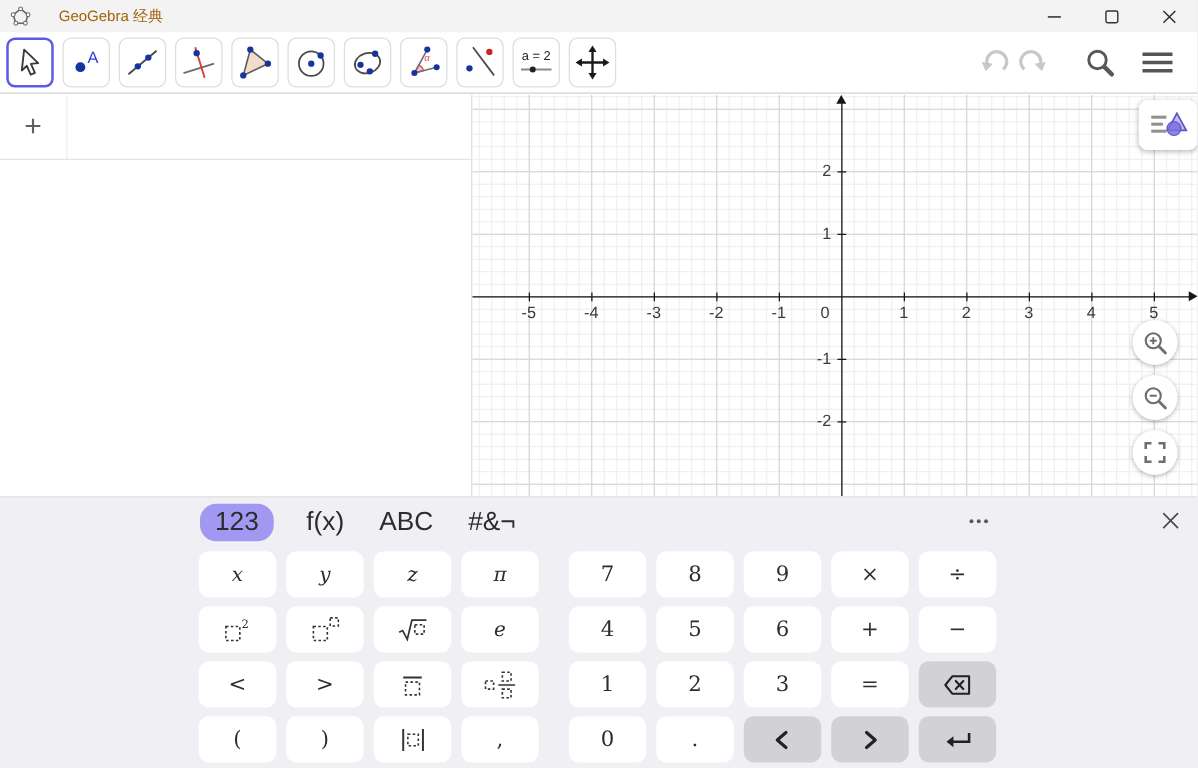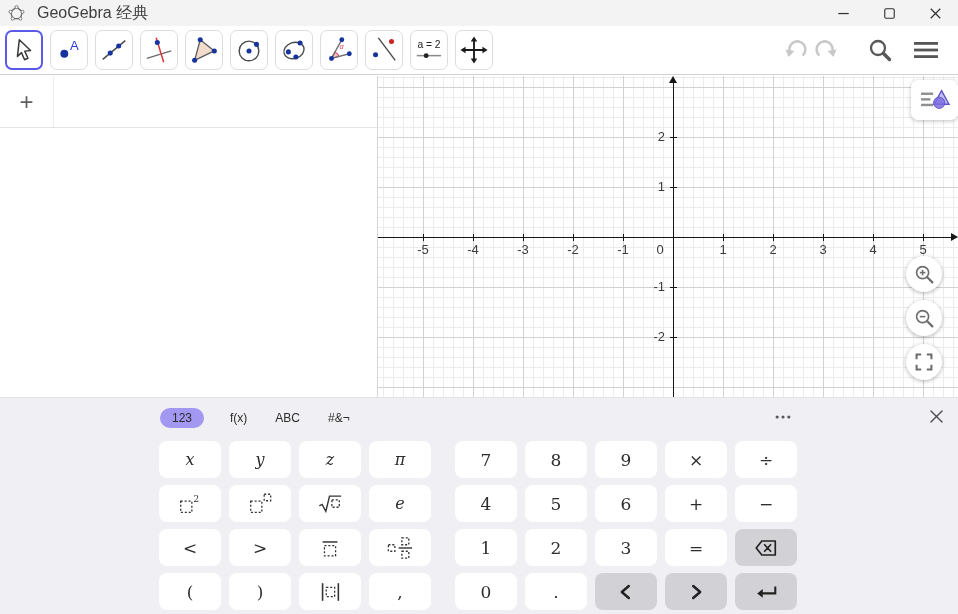--- a/index.html
+++ b/index.html
@@ -3,21 +3,21 @@
 <meta charset="utf-8">
 <style>
   html,body{margin:0;padding:0;background:#e8e8e8;}
   .app{position:relative;width:958px;height:614px;background:#fff;overflow:hidden;
        font-family:"Liberation Sans",sans-serif;-webkit-font-smoothing:antialiased;}
 
   
   .titlebar{position:absolute;top:0;left:0;right:0;height:26px;background:#f4f3f3;
             display:flex;align-items:center;}
   .app-logo{margin-left:8px;width:17px;height:17px;display:flex;}
-  .app-title{margin-left:12px;font-size:16px;color:#404040;}
+  .app-title{margin-left:22px;font-size:12px;color:#a16207;}
   .win-controls{margin-left:auto;display:flex;height:100%;}
   .win-btn{width:46px;height:100%;display:flex;align-items:center;justify-content:center;}
   .win-btn svg{width:19px;height:19px;}
 
   
   .toolbar{position:absolute;top:26px;left:0;right:0;height:49px;background:#fff;
            border-bottom:1px solid #d2d2d2;box-sizing:border-box;}
   .tools{position:absolute;left:5px;top:4px;display:flex;gap:7px;}
   .tool-btn{width:38px;height:40px;background:#fff;border:1px solid #ddd;border-radius:7px;
             box-sizing:border-box;display:flex;align-items:center;justify-content:center;}
@@ -60,21 +60,21 @@
                 display:flex;align-items:center;justify-content:center;}
   .gfx-settings svg{width:34px;height:28px;}
   .circle-btn{position:absolute;left:528px;width:36px;height:36px;border-radius:50%;background:#fff;
               box-shadow:0 1px 4px rgba(0,0,0,.3);display:flex;align-items:center;justify-content:center;}
   .circle-btn svg{width:26px;height:26px;}
 
   
   .keyboard{position:absolute;left:0;right:0;bottom:0;height:217px;background:#f0eff3;
             border-top:1px solid #e2e2e2;box-sizing:border-box;}
   .kb-tabs{position:absolute;top:7px;left:160px;display:flex;align-items:center;gap:24px;height:25px;}
-  .kb-tab{font-size:12px;color:#2c2c2c;padding:2px 2px;}
+  .kb-tab{font-size:21px;color:#2c2c2c;padding:2px 2px;}
   .kb-tab.selected{background:#a297f1;border-radius:13px;padding:3px 12px;}
   .kb-more{position:absolute;left:772px;top:9px;width:22px;height:20px;display:flex;align-items:center;justify-content:center;}
   .kb-close{position:absolute;right:11px;top:7px;width:22px;height:22px;display:flex;align-items:center;justify-content:center;}
   .kb-row{position:absolute;left:159px;display:flex;}
   .key{width:62px;height:37px;background:#fff;border-radius:8px;margin-right:8px;
        display:flex;align-items:center;justify-content:center;
        font-size:17px;color:#2d2d2d;font-family:"DejaVu Serif",serif;}
   .key.math{font-style:italic;font-size:16px;}
   .key.gray{background:#d2d1d6;}
   .key svg{width:26px;height:26px;}

